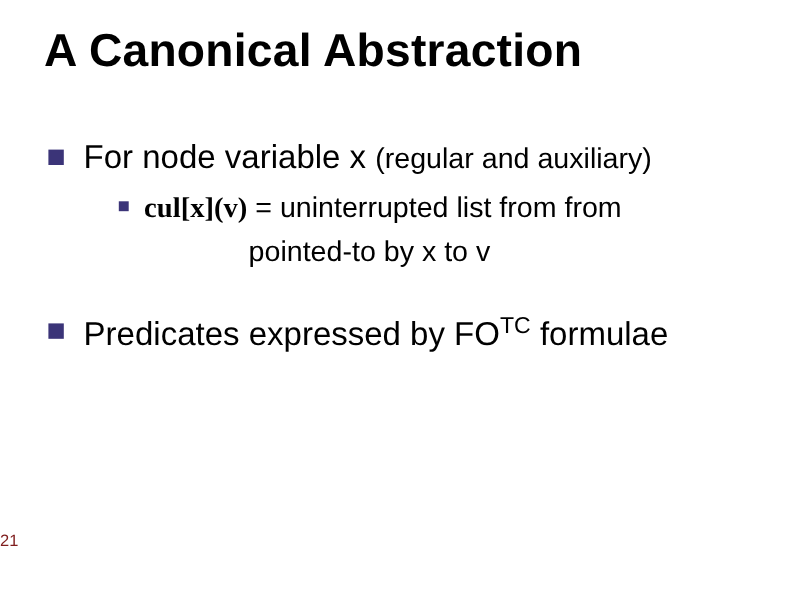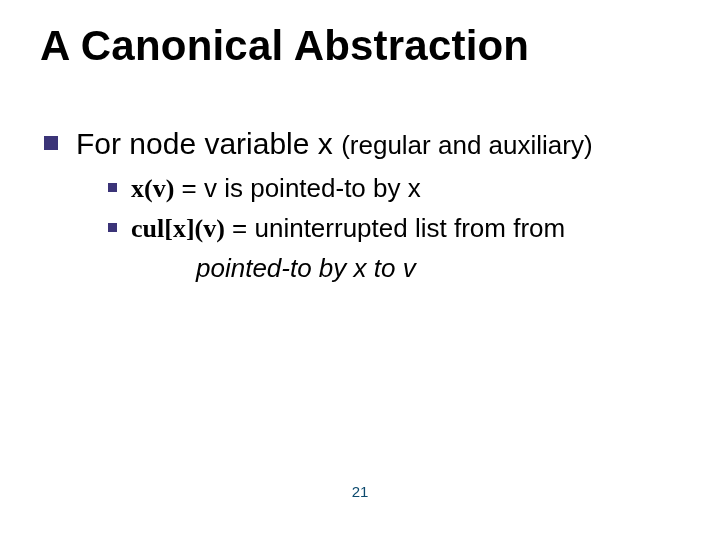--- a/index.html
+++ b/index.html
@@ -76,69 +76,68 @@
   .text-l2 {
     font-size: 26px;
     line-height: 1.3;
     max-width: 560px;
   }
   .pred {
     font-family: "Times New Roman", Times, serif;
     font-weight: bold;
   }
   .indent-cont {
-    margin-left: 88px; 
-    font-style: italic;
+    margin-left: 118px; 
   }
   sup {
     font-size: 0.7em;
     vertical-align: super;
   }
   .pagenum {
     position: absolute;
     bottom: 40px;
     width: 720px;
-    text-align: center;
+    text-align: left;
     font-size: 15px;
-    color: #0c4a6e;
+    color: #7f1d1d;
   }
 </style>
 </head>
 <body>
 
 <div class="slide">
 
   <div class="title">A Canonical Abstraction</div>
 
   <div class="content">
 
     <div class="row-l1">
       <div class="bullet-l1"></div>
       <div class="text-l1">
         <span>For node variable x </span><span class="aux">(regular and auxiliary)</span>
       </div>
     </div>
 
     <div class="sublist">
 
-      <div class="row-l2">
-        <div class="bullet-l2"></div>
-        <div class="text-l2">
-          <span class="pred">x(v)</span><span> = v is pointed-to by x</span>
-        </div>
-      </div>
 
       <div class="row-l2">
         <div class="bullet-l2"></div>
         <div class="text-l2">
           <span class="pred">cul[x](v)</span><span> = uninterrupted list from from</span>
         </div>
       </div>
       <div class="text-l2 indent-cont">pointed-to by x to v</div>
 
     </div>
 
+    <div class="row-l1 second">
+      <div class="bullet-l1"></div>
+      <div class="text-l1">
+        <span>Predicates expressed by FO</span><sup>TC</sup><span> formulae</span>
+      </div>
+    </div>
 
   </div>
 
   <div class="pagenum">21</div>
 
 </div>
 
 </body></html>

